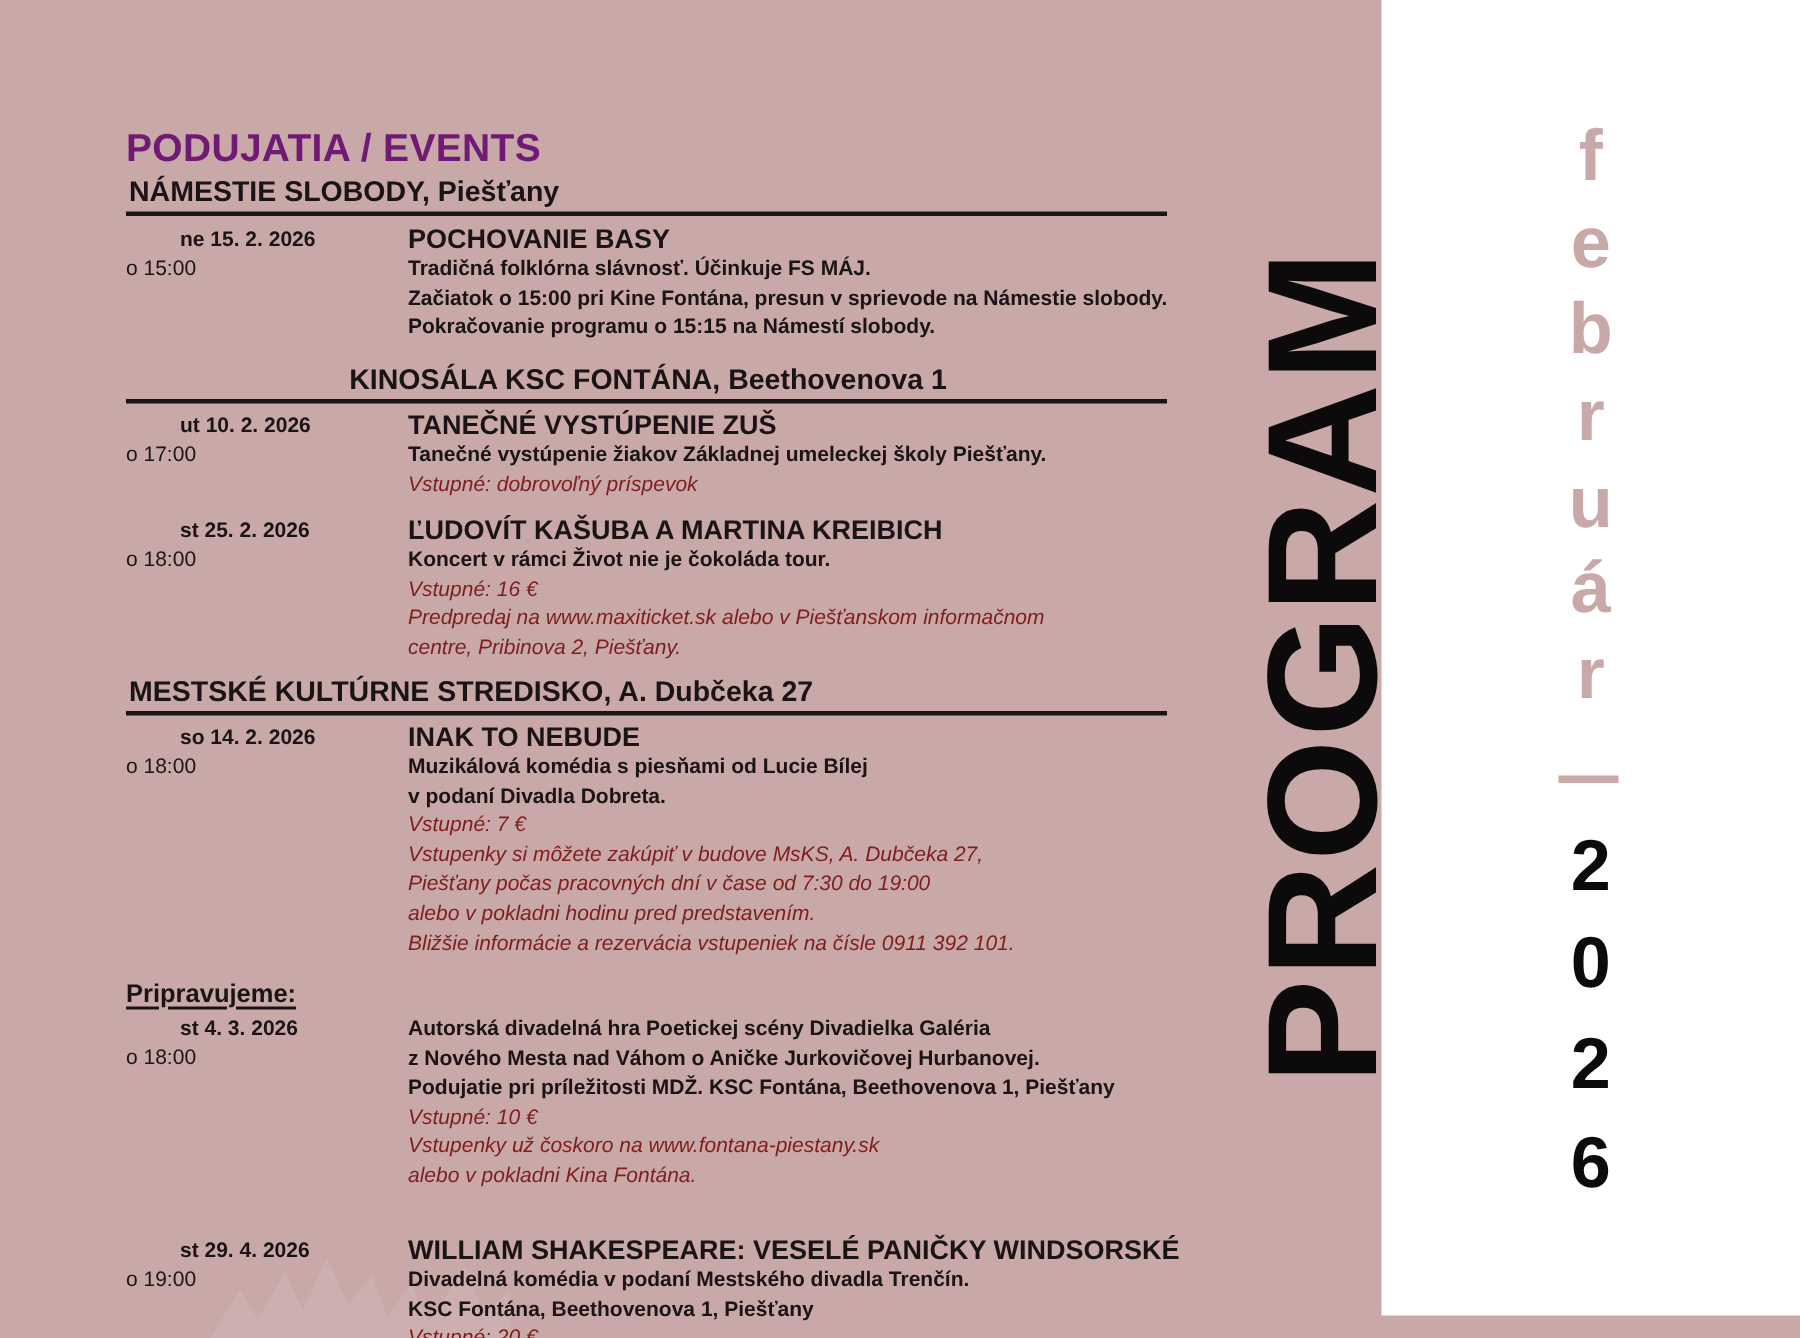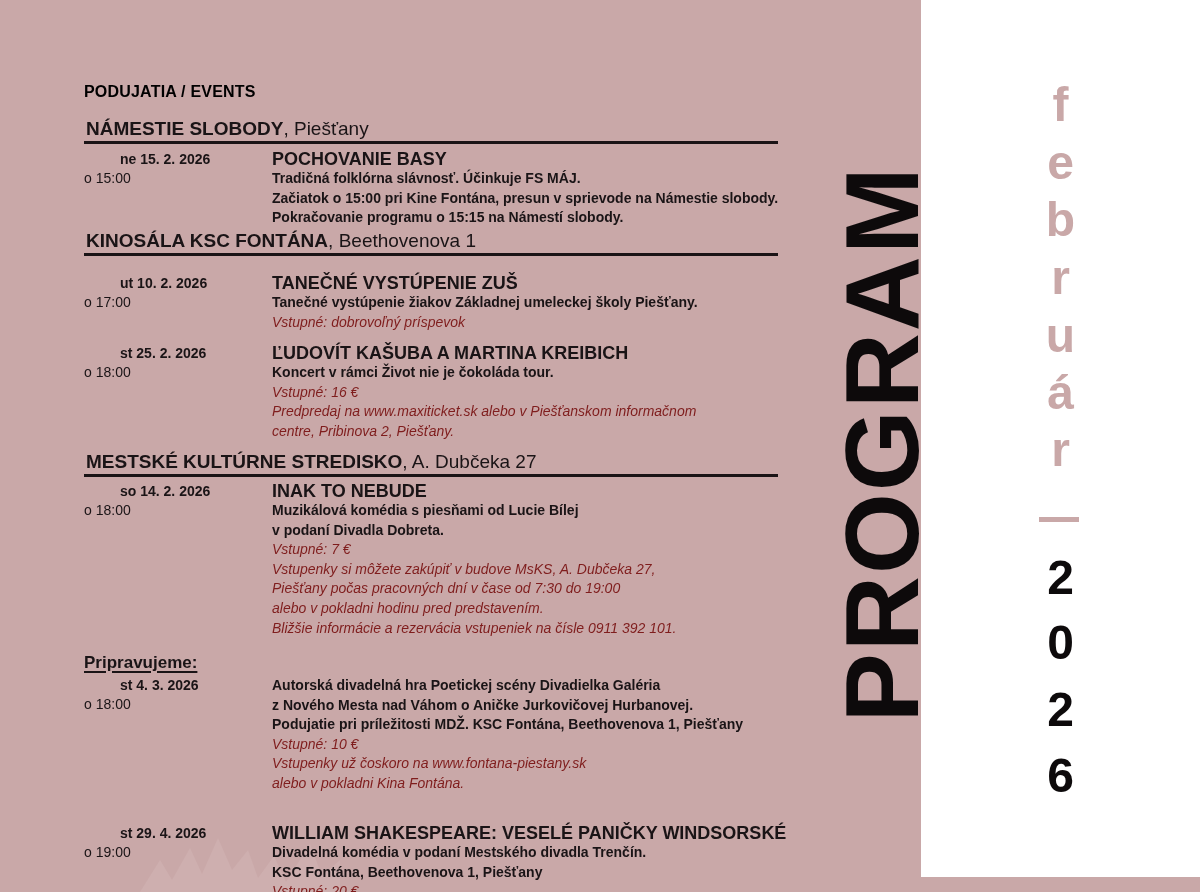--- a/index.html
+++ b/index.html
@@ -6,32 +6,32 @@
     body {
       width: 1200px; height: 892px; overflow: hidden; position: relative;
       background: #c9a8a8;
       font-family: "Liberation Sans", "DejaVu Sans", sans-serif;
       color: #1a1416;
     }
     .watermark { position: absolute; left: 140px; top: 830px; width: 200px; height: 62px; opacity: 0.35; }
     .events { position: absolute; left: 84px; top: 80px; width: 694px; }
     .events-title {
       position: absolute; left: 0; top: 3px;
-      font-size: 16px; font-weight: bold; color: #000000; letter-spacing: 0.2px;
+      font-size: 26px; font-weight: bold; color: #701a75; letter-spacing: 0.2px;
       white-space: nowrap;
     }
     .venue {
       position: absolute; left: 0; width: 694px;
       border-bottom: 3px solid #1a1416;
     }
     .venue-name {
       font-size: 19px; font-weight: bold; white-space: nowrap;
       line-height: 22px; padding-left: 2px; padding-bottom: 1px;
     }
-    .venue-name .sub { font-weight: normal; }
+    .venue-name .sub { font-weight: bold; }
     .event { position: absolute; left: 0; width: 694px; }
     .event .date {
       position: absolute; left: 0; top: 0;
       font-size: 14px; font-weight: bold; line-height: 19px; white-space: nowrap; margin-left: 36px;
     }
     .event .time {
       position: absolute; left: 0; top: 19px;
       font-size: 14px; line-height: 19px; white-space: nowrap;
     }
     .event .body { position: absolute; left: 188px; top: 0; width: 510px; }
@@ -88,21 +88,21 @@
     <div class="date">ne 15. 2. 2026</div>
     <div class="time">o 15:00</div>
     <div class="body">
       <div class="title">POCHOVANIE BASY</div>
       <div class="line bold">Tradičná folklórna slávnosť. Účinkuje FS MÁJ.</div>
       <div class="line bold">Začiatok o 15:00 pri Kine Fontána, presun v sprievode na Námestie slobody.</div>
       <div class="line bold">Pokračovanie programu o 15:15 na Námestí slobody.</div>
     </div>
   </div>
 
-  <div class="venue" style="top:150px;">
+  <div class="venue" style="top:163px;text-align:center;">
     <div class="venue-name"><span>KINOSÁLA KSC FONTÁNA</span><span class="sub">, Beethovenova 1</span></div>
   </div>
   <div class="event" style="top:194px;">
     <div class="date">ut 10. 2. 2026</div>
     <div class="time">o 17:00</div>
     <div class="body">
       <div class="title">TANEČNÉ VYSTÚPENIE ZUŠ</div>
       <div class="line bold">Tanečné vystúpenie žiakov Základnej umeleckej školy Piešťany.</div>
       <div class="line italic">Vstupné: dobrovoľný príspevok</div>
     </div>

